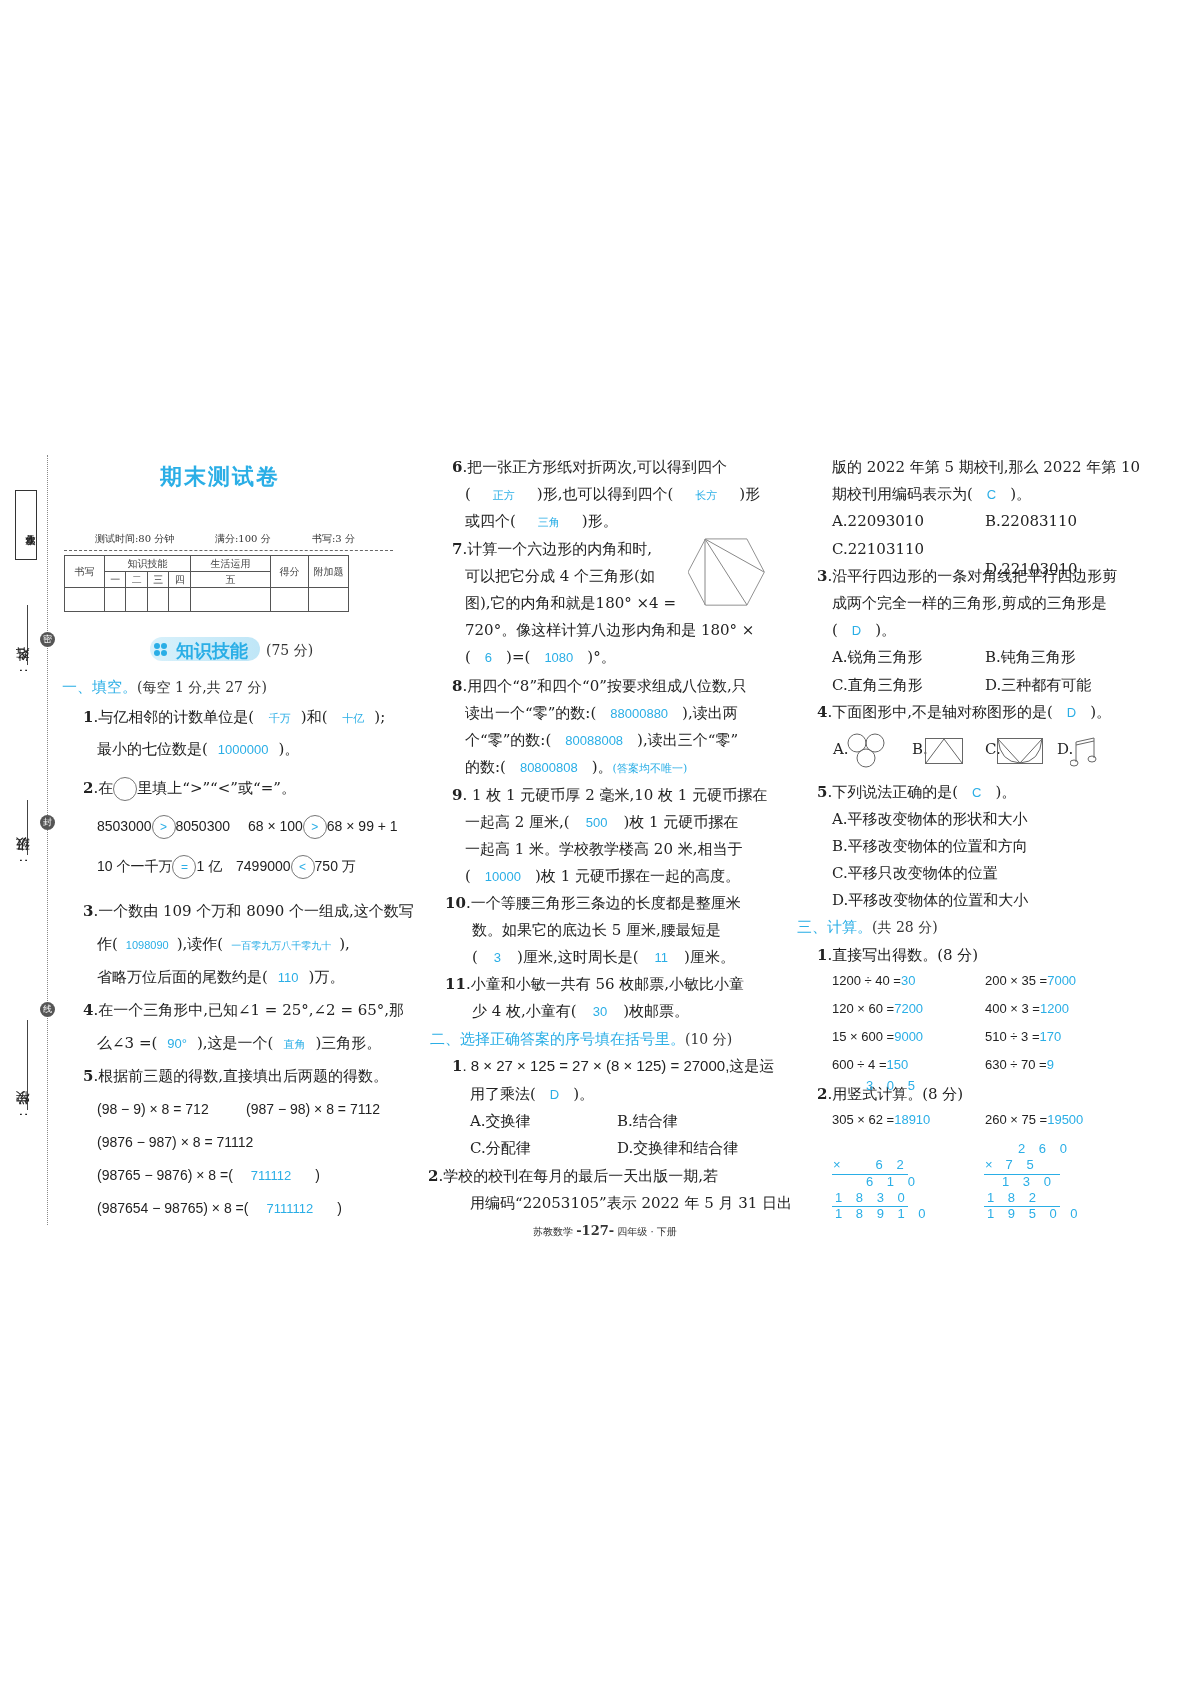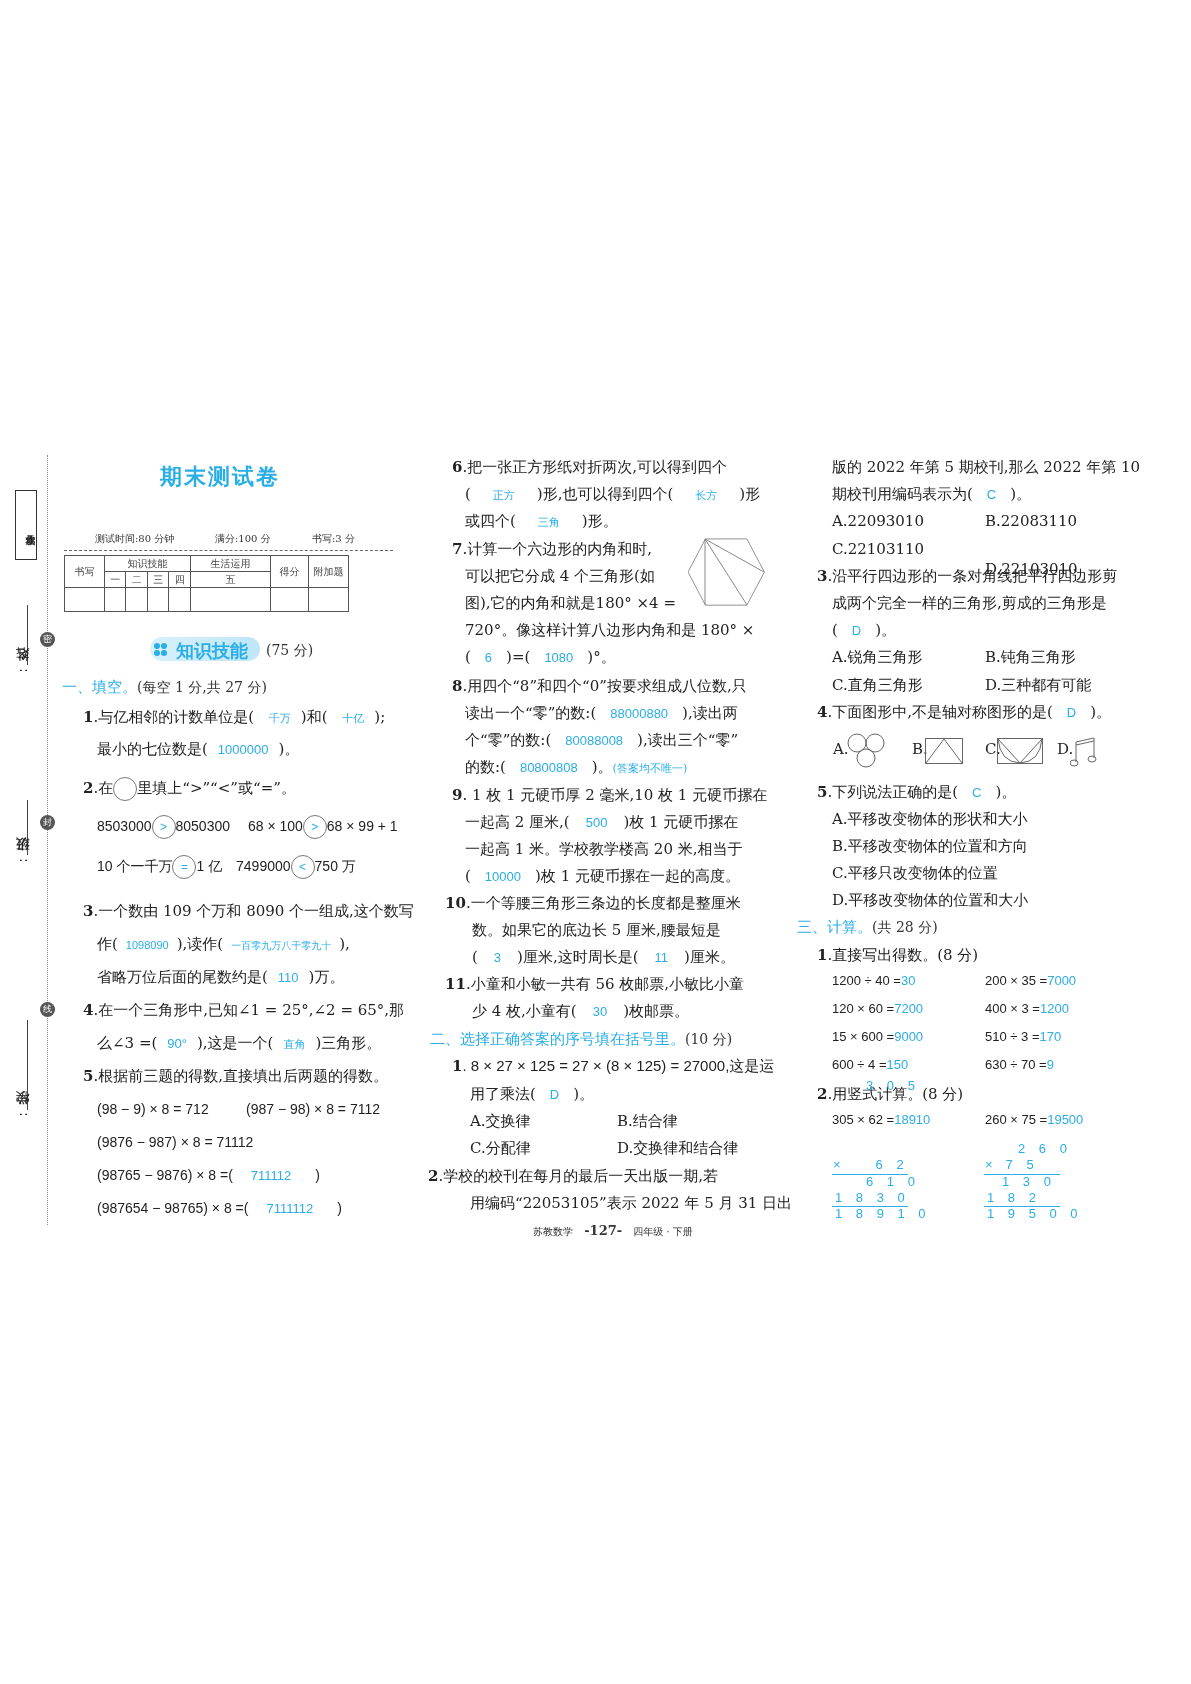--- a/index.html
+++ b/index.html
@@ -228,21 +228,21 @@
 <div class="abs" style="left:617px;top:1112px">B.结合律</div>
 <div class="abs" style="left:470px;top:1139px">C.分配律</div>
 <div class="abs" style="left:617px;top:1139px">D.交换律和结合律</div>
 <div class="abs" style="left:428px;top:1167px">
   <span class="num">2</span><span>.学校的校刊在每月的最后一天出版一期,若</span>
 </div>
 <div class="abs" style="left:470px;top:1194px">用编码“22053105”表示 2022 年 5 月 31 日出</div>
 
 <div class="footer">
   <span>苏教数学</span>
-  <b style="margin:0 8px">-127-</b>
+  <b style="margin:0 0">-127-</b>
   <span>四年级 · 下册</span>
 </div>
 
 <div class="abs" style="left:832px;top:458px">版的 2022 年第 5 期校刊,那么 2022 年第 10</div>
 <div class="abs" style="left:832px;top:485px">
   <span>期校刊用编码表示为(</span><span class="ans" style="margin:0 14px">C</span><span>)。</span>
 </div>
 <div class="abs" style="left:832px;top:512px">A.22093010</div>
 <div class="abs" style="left:985px;top:512px">B.22083110</div>
 <div class="abs" style="left:832px;top:540px">C.22103110</div>

